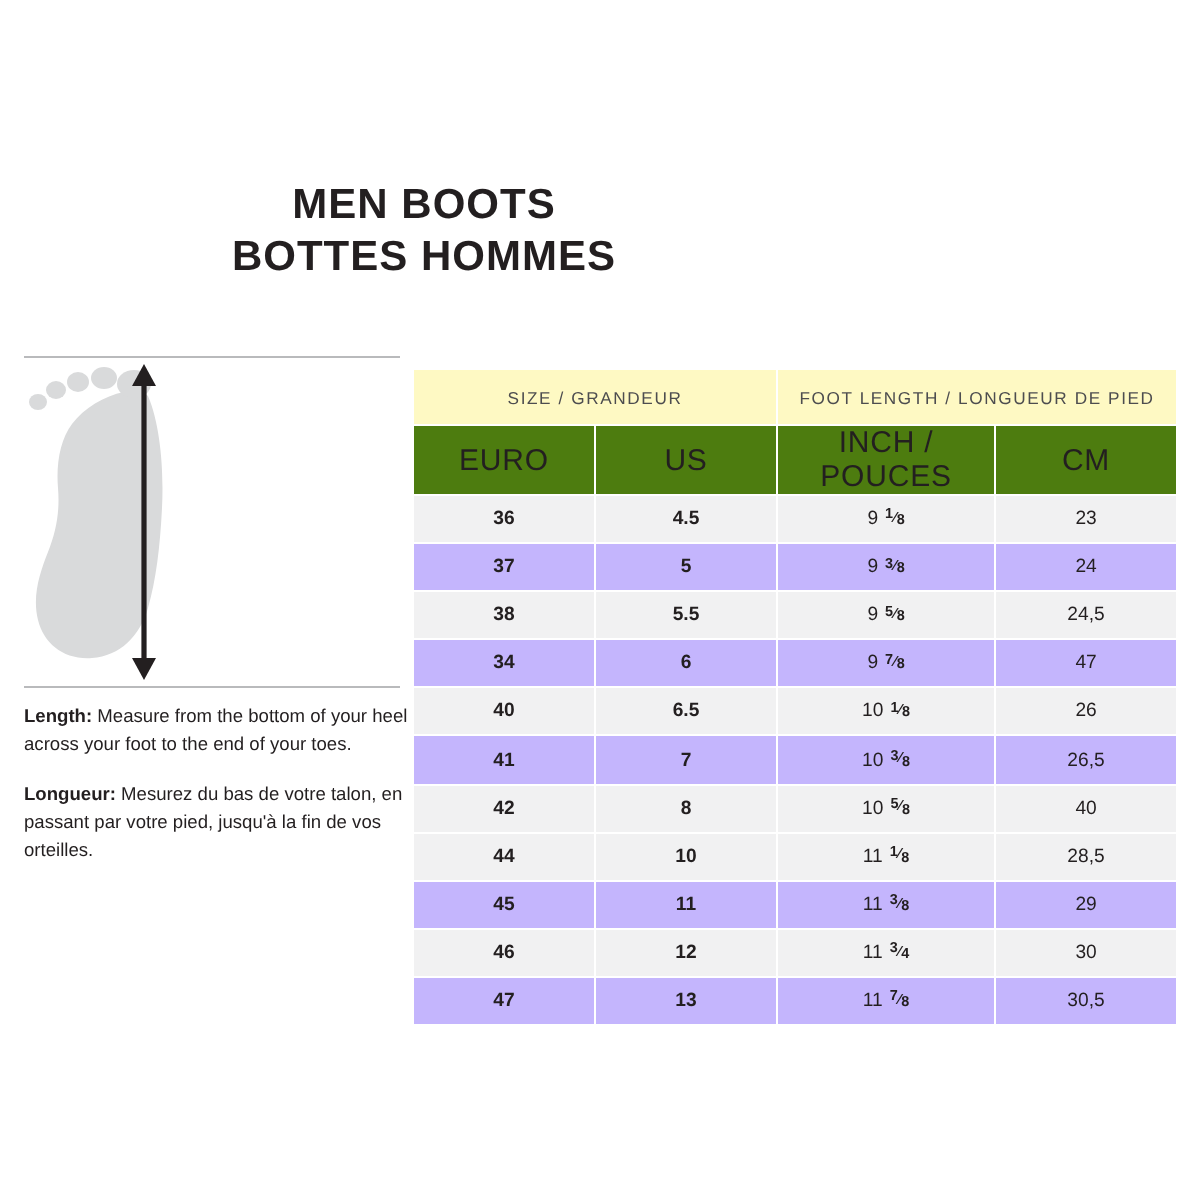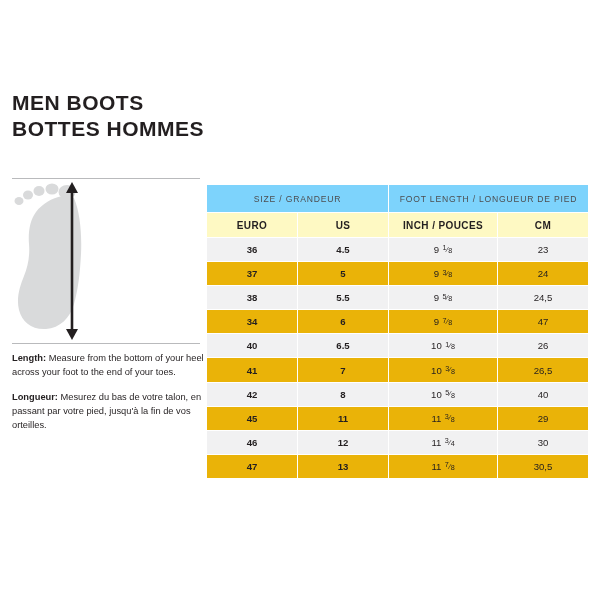--- a/index.html
+++ b/index.html
@@ -19,20 +19,21 @@
     position: absolute;
     left: 0; top: 0;
     width: 600px; height: 600px;
   }
   
   .titles {
     position: absolute;
     left: 12px;
     top: 90px;
     width: 400px;
+    text-align: center;
   }
   .title-line {
     font-size: 21px;
     font-weight: bold;
     letter-spacing: 0.5px;
     line-height: 1.22;
     text-transform: uppercase;
     color: #231f20;
   }
   
@@ -87,46 +88,47 @@
   table.size-table td, table.size-table th {
     border: 1px solid #ffffff;
     text-align: center;
     vertical-align: middle;
     font-size: 9.5px;
     color: #231f20;
     padding: 0;
   }
   tr.group-row td {
     height: 27px;
-    background: #7dd3fc;
+    background: #fef9c3;
     font-size: 8.6px;
     letter-spacing: 0.8px;
     color: #4d4d4f;
     font-weight: normal;
   }
   tr.head-row td {
     height: 24px;
-    background: #fef9c3;
-    font-weight: bold;
-    font-size: 10px;
+    background: #4d7c0f;
+    font-weight: normal;
+    font-size: 15px;
     letter-spacing: 0.4px;
   }
   tr.data-row td {
     height: 23.1px;
     font-size: 9.6px;
   }
   tr.data-row.odd td { background: #f1f1f2; }
-  tr.data-row.even td { background: #eab308; }
+  tr.data-row.even td { background: #c4b5fd; }
   tr.data-row td.euro, tr.data-row td.us { font-weight: bold; }
   .frac {
     display: inline-block;
     font-size: 7.2px;
     line-height: 1;
     vertical-align: 0.18em;
     margin-left: 0.8px;
+    font-weight: bold;
   }
   .frac .num { position: relative; top: -0.18em; }
   .frac .sl { padding: 0 0.3px; }
   .frac .den { position: relative; top: 0.18em; }
 </style>
 </head>
 <body>
 
 <div class="page">
 
@@ -217,20 +219,26 @@
             <td class="us">7</td>
             <td class="inch">10 <span class="frac"><span class="num">3</span><span class="sl">⁄</span><span class="den">8</span></span></td>
             <td class="cm">26,5</td>
           </tr>
           <tr class="data-row odd">
             <td class="euro">42</td>
             <td class="us">8</td>
             <td class="inch">10 <span class="frac"><span class="num">5</span><span class="sl">⁄</span><span class="den">8</span></span></td>
             <td class="cm">40</td>
           </tr>
+          <tr class="data-row odd">
+            <td class="euro">44</td>
+            <td class="us">10</td>
+            <td class="inch">11 <span class="frac"><span class="num">1</span><span class="sl">⁄</span><span class="den">8</span></span></td>
+            <td class="cm">28,5</td>
+          </tr>
           <tr class="data-row even">
             <td class="euro">45</td>
             <td class="us">11</td>
             <td class="inch">11 <span class="frac"><span class="num">3</span><span class="sl">⁄</span><span class="den">8</span></span></td>
             <td class="cm">29</td>
           </tr>
           <tr class="data-row odd">
             <td class="euro">46</td>
             <td class="us">12</td>
             <td class="inch">11 <span class="frac"><span class="num">3</span><span class="sl">⁄</span><span class="den">4</span></span></td>

